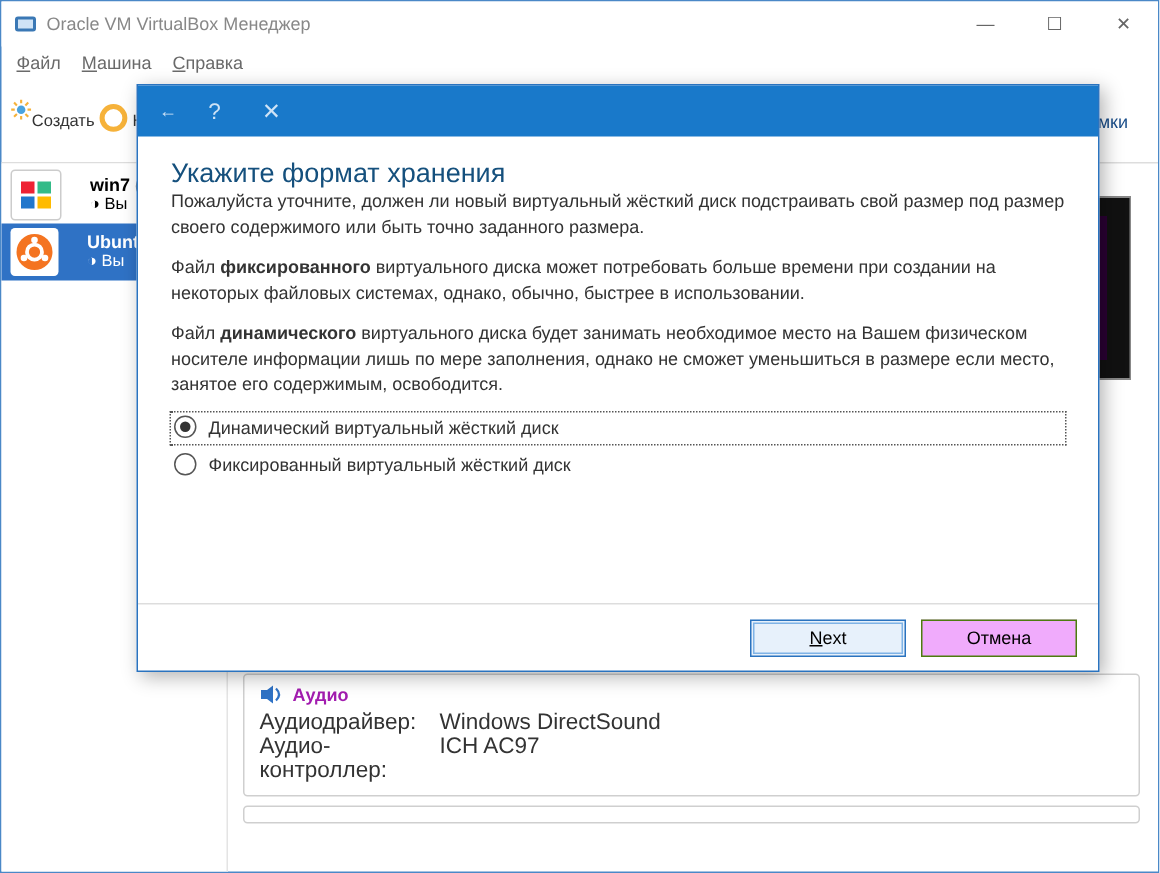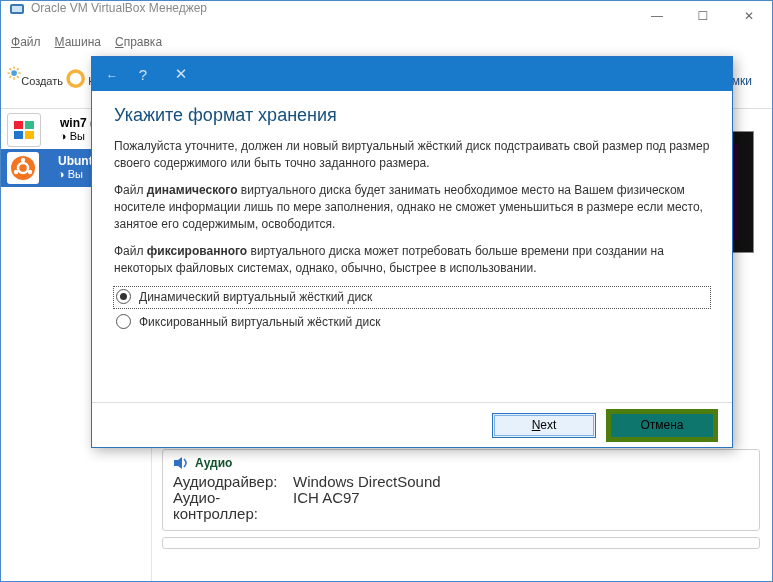--- a/index.html
+++ b/index.html
@@ -1,17 +1,17 @@
 <!DOCTYPE html>
 <html><head>
 <meta charset="utf-8">
 <style>
 html,body{margin:0;padding:0;font-family:"Segoe UI",Tahoma,sans-serif;font-size:12px;background:#fff;color:#000;overflow:hidden}
 .window{width:773px;height:582px;position:relative;border:1px solid #4a88c7;box-sizing:border-box;background:#fff}
-.titlebar{height:30px;background:#fff;display:flex;padding:0 0 0 8px;color:#888}
+.titlebar{height:30px;background:#fff;display:flex;align-items:center;padding:0 0 0 8px;color:#888}
 .titlebar .app-icon{width:16px;height:16px;margin-right:6px}
 .titlebar .title{flex:1;font-size:12px}
 .titlebar .win-btn{width:46px;height:30px;display:flex;align-items:center;justify-content:center;color:#666}
 .menubar{height:22px;display:flex;align-items:center;gap:14px;padding:0 10px;color:#6a6a6a;font-size:12px}
 .menubar span{text-decoration:underline;text-decoration-color:transparent}
 .menubar span::first-letter{text-decoration:underline}
 .toolbar{height:55px;display:flex;align-items:center;padding:0 6px;border-bottom:1px solid #ddd}
 .tool{display:flex;flex-direction:row;align-items:center;width:56px;color:#333;font-size:11px}
 .tool .gear{width:30px;height:30px}
 .tool-right{margin-left:auto;display:flex;align-items:center;gap:6px;padding-right:14px;color:#1a4e8a}
@@ -19,39 +19,39 @@
 .sidebar{width:150px;background:#fff;border-right:1px solid #e4e4e4;padding-top:2px}
 .vm-item{display:flex;align-items:center;gap:19px;height:34px;padding:2px 6px}
 .vm-item.sel{background:#2f72c5;color:#fff}
 .vm-ico{width:32px;height:32px;border-radius:3px;display:flex;align-items:center;justify-content:center;font-size:16px}
 .vm-txt{display:flex;flex-direction:column;line-height:13px;font-size:11px}
 .vm-txt b{font-size:12px}
 .details{flex:1;padding:8px 12px 8px 10px;overflow:hidden;position:relative}
 .preview{position:absolute;right:18px;top:22px;width:160px;height:120px;background:#111;border:1px solid #888;display:flex;align-items:center;justify-content:center}
 .preview::after{content:"";width:130px;height:96px;background:#2a0033}
 .group{border:1px solid #cfcfcf;border-radius:3px;margin:6px 0;padding:6px 10px 8px}
-.group h4{display:flex;align-items:center;gap:6px;margin:0 0 4px;font-size:12px;color:#14532d}
+.group h4{display:flex;align-items:center;gap:6px;margin:0 0 4px;font-size:12px;color:#a21caf}
 .kv{display:flex;font-size:15px;color:#333;line-height:16px}
 .kv .k{width:120px}
 
 .backdrop{position:absolute;inset:0;background:rgba(0,0,0,0)}
 .wizard{position:absolute;left:90px;top:55px;width:640px;height:390px;background:#fff;border:1px solid #2a73bf;box-shadow:3px 3px 12px rgba(0,0,0,.3);display:flex;flex-direction:column}
 .wiz-title{height:34px;background:#1979ca;color:#fff;display:flex;align-items:center;padding:0 8px;font-size:12px}
 .wiz-title .back{width:24px;text-align:center;color:#cfe3f6}
 .wiz-title .t{flex:1;padding-left:4px}
 .wiz-title .hb{width:38px;text-align:center;font-size:15px;color:#cfe3f6}
 .wiz-body{flex:1;padding:14px 22px 6px 22px;color:#333;font-size:12px;line-height:17px}
-.wiz-body h2{color:#15507d;font-weight:400;font-size:18px;margin:2px 0 14px}
+.wiz-body h2{color:#15507d;font-weight:400;font-size:18px;margin:2px 0 2px}
 .wiz-body p{margin:0 0 10px}
 .radio-row{display:flex;align-items:flex-start;gap:8px;margin:4px 0;padding:2px 2px;font-size:12px}
 .radio-row.focus{outline:1px dotted #555}
 .radio{width:13px;height:13px;border:1px solid #555;border-radius:50%;display:inline-flex;align-items:center;justify-content:center}
 .radio.checked::after{content:"";width:7px;height:7px;background:#333;border-radius:50%}
 .wiz-foot{height:44px;border-top:1px solid #ddd;display:flex;align-items:center;justify-content:flex-end;gap:10px;padding:0 14px}
-.btn{min-width:82px;height:23px;border:5px solid #4d7c0f;background:#0f766e;font-size:12px;display:flex;align-items:center;justify-content:center;padding:0 10px}
+.btn{min-width:82px;height:23px;border:1px solid #4d7c0f;background:#f0abfc;font-size:12px;display:flex;align-items:center;justify-content:center;padding:0 10px}
 .btn.primary{border:1px solid #2a73bf;background:#e7f1fb;outline:1px solid #7fb3e6;outline-offset:-3px}
 svg{display:block}
 </style>
 </head>
 <body>
 
 <div class="window">
   <div class="titlebar">
     <span class="app-icon">
       <svg viewBox="0 0 16 16">
@@ -177,22 +177,22 @@
   <div class="backdrop"></div>
   <div class="wizard">
     <div class="wiz-title">
       <span class="back">←</span>
       <span class="hb">?</span>
       <span class="hb">✕</span>
     </div>
     <div class="wiz-body">
       <h2>Укажите формат хранения</h2>
       <p>Пожалуйста уточните, должен ли новый виртуальный жёсткий диск подстраивать свой размер под размер своего содержимого или быть точно заданного размера.</p>
+      <p><span>Файл </span><b>фиксированного</b><span> виртуального диска может потребовать больше времени при создании на некоторых файловых системах, однако, обычно, быстрее в использовании.</span></p>
       <p><span>Файл </span><b>динамического</b><span> виртуального диска будет занимать необходимое место на Вашем физическом носителе информации лишь по мере заполнения, однако не сможет уменьшиться в размере если место, занятое его содержимым, освободится.</span></p>
-      <p><span>Файл </span><b>фиксированного</b><span> виртуального диска может потребовать больше времени при создании на некоторых файловых системах, однако, обычно, быстрее в использовании.</span></p>
       <label class="radio-row focus">
         <span class="radio checked"></span>
         <span>Динамический виртуальный жёсткий диск</span>
       </label>
       <label class="radio-row">
         <span class="radio"></span>
         <span>Фиксированный виртуальный жёсткий диск</span>
       </label>
     </div>
     <div class="wiz-foot">

